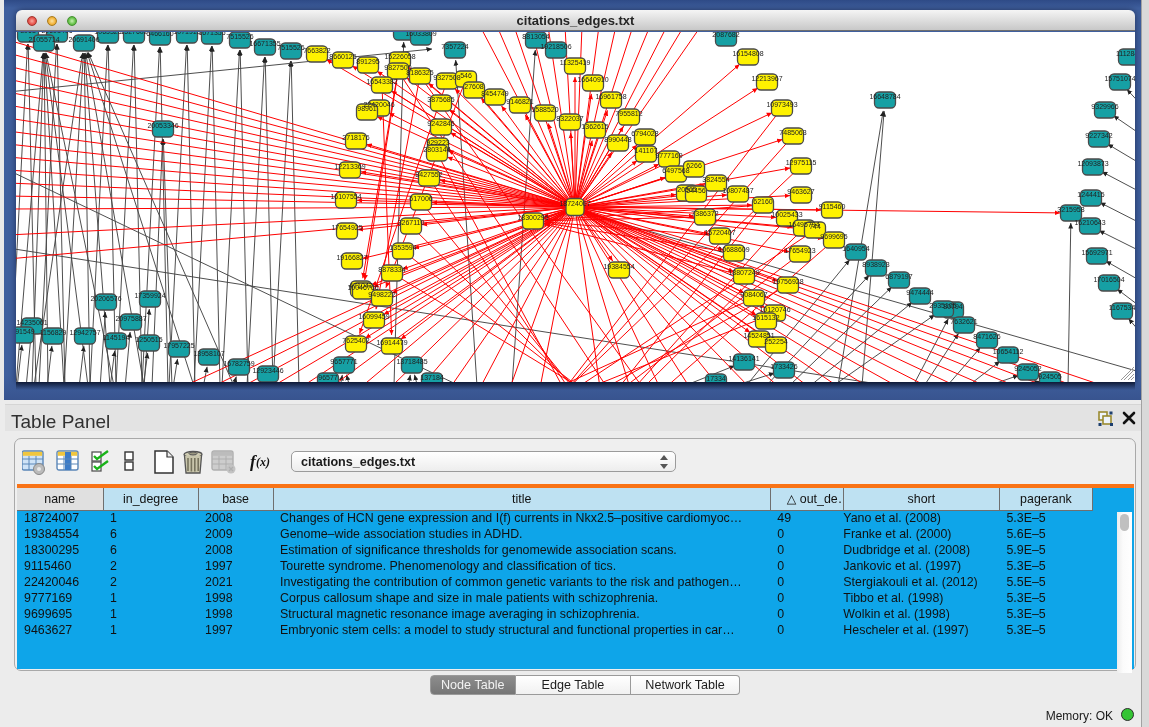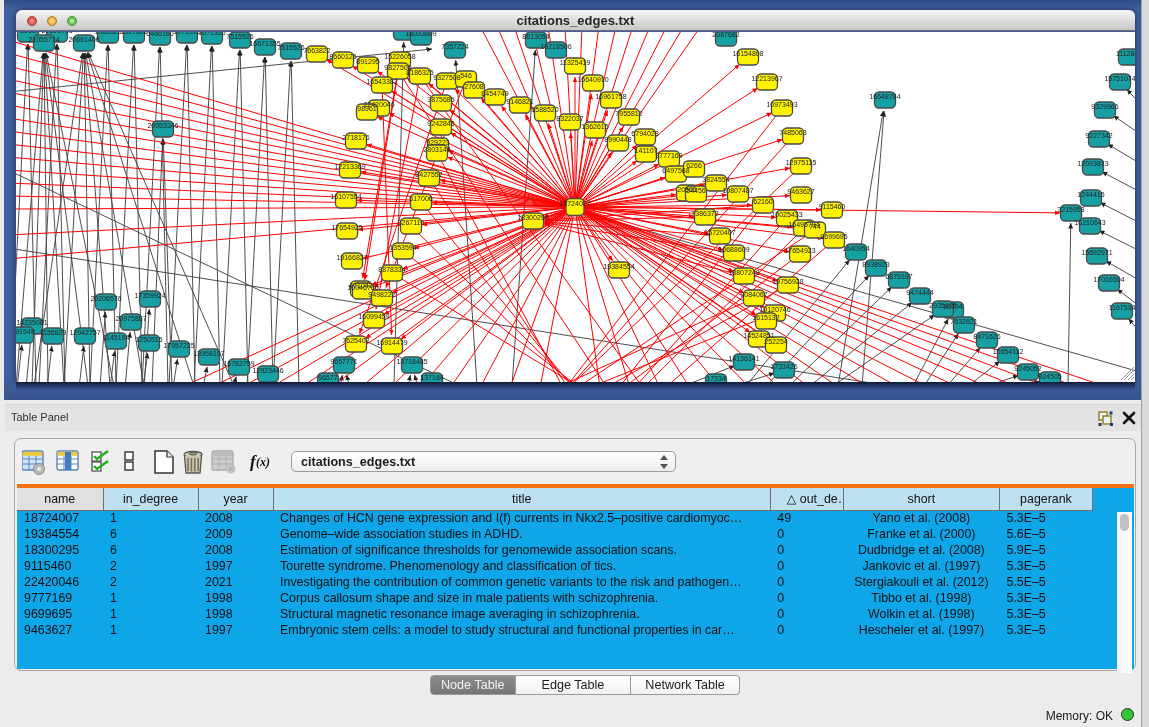--- a/index.html
+++ b/index.html
@@ -5,29 +5,29 @@
 .top{position:absolute;left:0;top:0;width:1149px;height:400px;background:#e9e9e9}
 .mdi{position:absolute;left:4px;top:0;width:1139px;height:400px;background:linear-gradient(#2e4a86,#3f5f9e 8px,#3f5f9e 94%,#38548f)}
 .mdi .inshadow{position:absolute;left:12px;top:382px;width:1119px;height:8px;background:linear-gradient(rgba(10,20,45,.8),rgba(10,20,45,0))}
 .win{position:absolute;left:16px;top:10px;width:1119px;height:372px;border-radius:6px 6px 0 0;box-shadow:0 0 6px rgba(0,0,20,.5)}
 .tbar{position:absolute;left:0;top:0;width:1119px;height:21px;border-radius:6px 6px 0 0;background:linear-gradient(#f5f5f5,#dcdcdc 55%,#c8c8c8);border-bottom:1px solid #6e6e6e}
 .tbar .tt{position:absolute;left:0;right:0;top:3px;text-align:center;font-size:13px;font-weight:bold;color:#262626}
 .light{position:absolute;top:6px;width:10px;height:10px;border-radius:50%}
 .canvas{position:absolute;left:0;top:22px;width:1119px;height:350px;background:#fff;overflow:hidden}
 .bottom{position:absolute;left:0;top:400px;width:1149px;height:327px;background:#ececec}
 .tpbar{position:absolute;left:5px;top:4px;width:1136px;height:27px;background:#e3e3e3;border-top:1px solid #d5d5d5}
-.tpbar span{position:absolute;left:6px;top:6px;font-size:11px;color:#303030}
+.tpbar span{position:absolute;left:6px;top:6px;font-size:19px;color:#303030}
 .card{position:absolute;left:14px;top:38px;width:1122px;height:233px;background:#efefef;border:1px solid #a9a9a9;border-radius:7px}
 .tblwrap{position:absolute;left:2px;top:45px;width:1117px;height:185px;background:#0ea5e9;border-top:4px solid #f97316}
 table{border-collapse:collapse;table-layout:fixed;width:1076px;font-size:12.4px;color:#111}
 th{height:22px;font-weight:normal;font-size:12.4px;background:#bee1f2;border-right:1px solid #6f6f6f;border-bottom:1px solid #6f6f6f;overflow:hidden;white-space:nowrap}
 th.c1{background:#e0e0e0}
 td{height:16px;padding:0 0 0 7px;overflow:hidden;white-space:nowrap}
 .c1{width:86px}.c2{width:95px}.c3{width:75px}.c4{width:497px}.c5{width:73px}.c6{width:156px}.c7{width:93px}
-td.c6{text-align:center;padding:0}
+td.c6{padding:0}
 .sb{position:absolute;right:2px;top:24px;width:15px;height:161px;background:linear-gradient(90deg,#ededed,#fbfbfb 40%,#fff)}
 .sb .th{position:absolute;left:3px;top:2px;width:9px;height:17px;border-radius:5px;background:#c0c0c0}
 .tabs{position:absolute;left:415px;top:236px;height:20px;display:flex;font-size:12.6px;font-weight:normal}
 .tabs div{height:20px;line-height:19px;padding:0 26px;background:linear-gradient(#fff,#f1f1f1);border:1px solid #9a9a9a;border-left:none;color:#1d1d1d}
 .tabs div.first{border-left:1px solid #9a9a9a;border-radius:4px 0 0 4px;background:linear-gradient(#8d8d8d,#767676);color:#f2f2f2}
 .tabs div.last{border-radius:0 4px 4px 0}
 .mem{position:absolute;right:36px;top:309px;font-size:12px;color:#1a1a1a}
 .memdot{position:absolute;right:15px;top:308px;width:13px;height:13px;border-radius:50%;background:#35c535;border:1.5px solid #2c2c2c}
 .rstrip{position:absolute;right:0;top:0;width:8px;height:727px;background:#d9d9d9;border-left:1px solid #a2a2a2}
 .icon{position:absolute;top:12px}
@@ -667,21 +667,21 @@
           <path d="M5,0 L9,5 H1 z" fill="#555"></path>
           <path d="M5,14 L1,9 H9 z" fill="#555"></path>
         </svg>
    </div>
    <div class="tblwrap">
      <table>
       <tbody>
             <tr>
               <th class="c1">name</th>
               <th class="c2">in_degree</th>
-              <th class="c3">year</th>
+              <th class="c3">base</th>
               <th class="c4">title</th>
               <th class="c5" style="text-align:center;padding-left:16px">△ out_de…</th>
               <th class="c6">short</th>
               <th class="c7">pagerank</th>
             </tr>
       <tr>
               <td class="c1">18724007</td>
               <td class="c2">1</td>
               <td class="c3">2008</td>
               <td class="c4">Changes of HCN gene expression and I(f) currents in Nkx2.5–positive cardiomyoc…</td>

